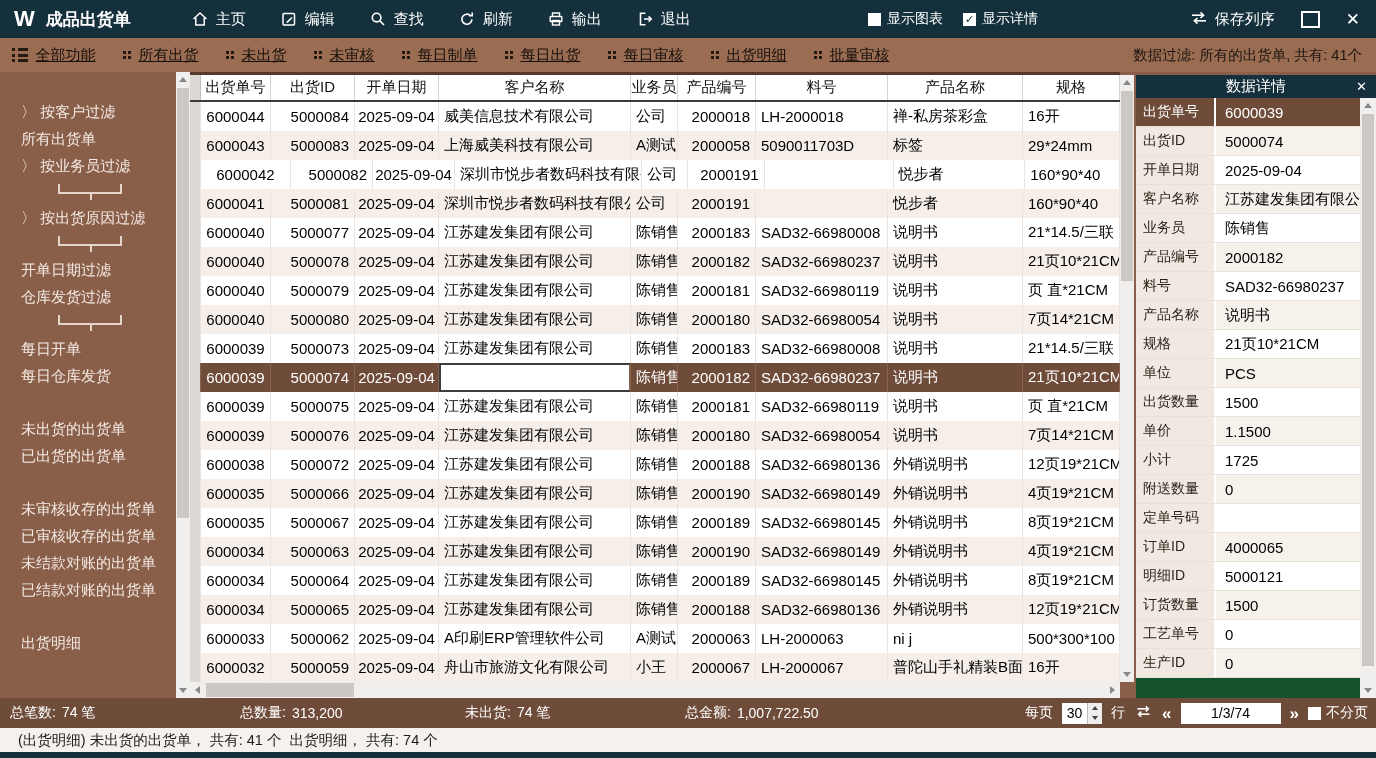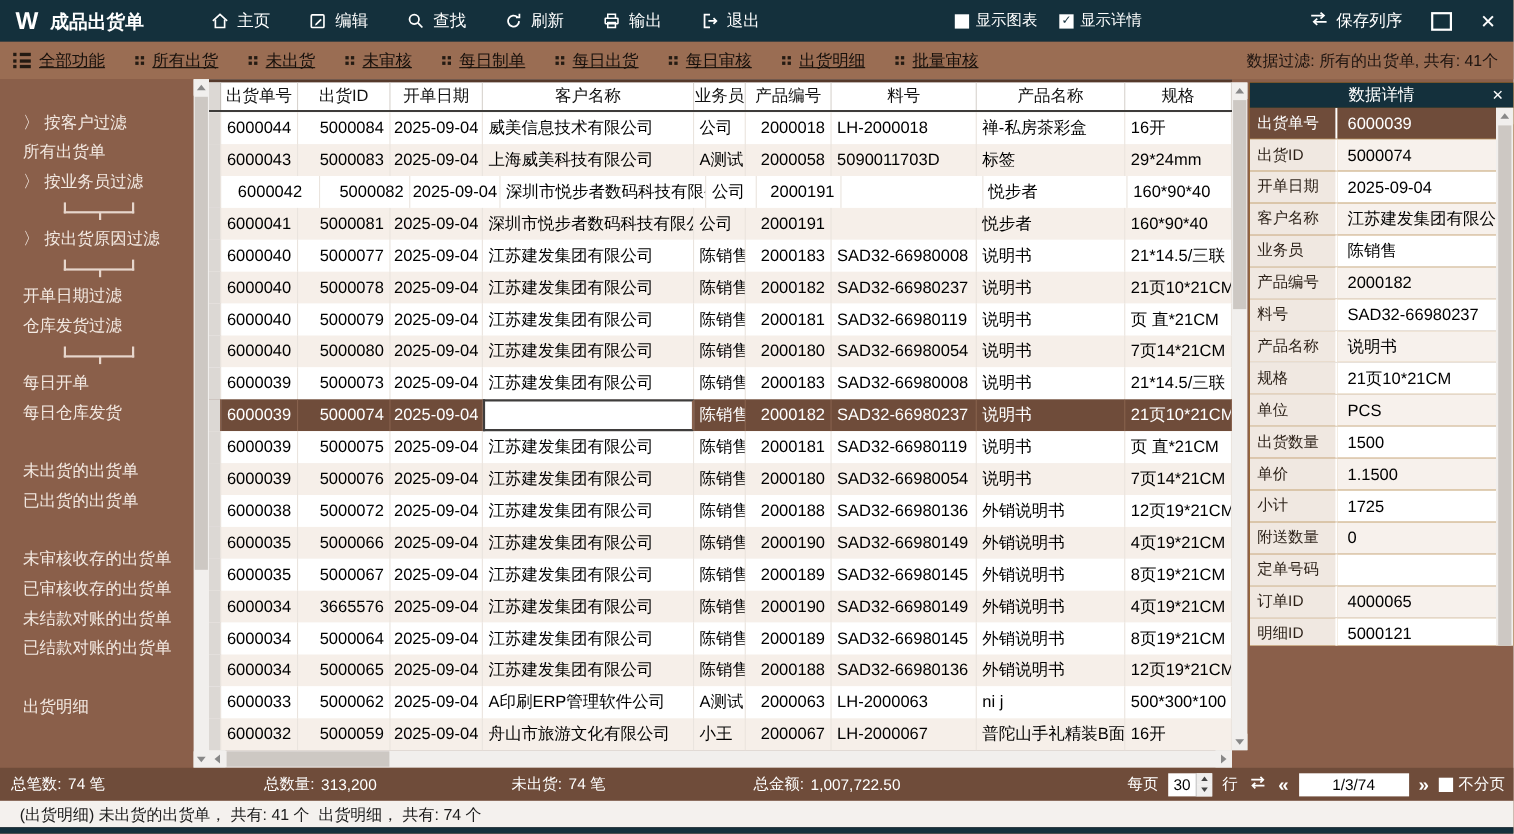--- a/index.html
+++ b/index.html
@@ -56,21 +56,21 @@
   .trow{display:flex;height:29px;box-sizing:border-box;background:#fff;}
   .trow:nth-child(even){background:#f6efe9;}
   .td{box-sizing:border-box;border-right:1px solid #eae4de;display:flex;align-items:center;font-size:15px;color:#000;overflow:hidden;white-space:nowrap;padding:0 5px;}
   .td.ar{justify-content:flex-end;}
   .td.ac{justify-content:center;}
   .trow.selected{background:#6f4c3a;}
   .trow.selected .td{color:#fff;border-right-color:#87614d;}
   .trow.selected .td.selcol{background:#dcd8d4;}
   .td.focused{background:#fff;border:2px solid #3f3d3c;color:#000;}
   
-  .detail{position:absolute;left:1136px;top:75px;width:240px;height:512px;background:#a16207;overflow:hidden;}
+  .detail{position:absolute;left:1136px;top:75px;width:240px;height:623px;background:#14532d;overflow:hidden;}
   .detail-title{height:23px;background:#14303c;color:#fff;display:flex;align-items:center;justify-content:center;font-size:15px;position:relative;}
   .detail-close{position:absolute;right:9px;font-size:13px;font-weight:bold;}
   .detail-body{position:absolute;top:23px;left:0;width:224px;bottom:0;overflow:hidden;}
   .d-row{display:flex;height:29px;border-bottom:1px solid #e8e1da;box-sizing:border-box;}
   .d-label{width:80px;flex:none;background:#f0e8e1;color:#2a1f16;font-size:14px;display:flex;align-items:center;padding-left:7px;box-sizing:border-box;border-right:2px solid #fff;white-space:nowrap;overflow:hidden;}
   .d-value{flex:1;font-size:15px;display:flex;align-items:center;padding-left:9px;color:#000;overflow:hidden;white-space:nowrap;background:#fff;}
   .d-row:nth-child(even) .d-value{background:#f7f1ec;}
   .d-row.selected .d-label,.d-row.selected .d-value{background:#6f4c3a;color:#fff;}
   
   .statusbar{position:absolute;top:698px;left:0;width:100%;height:30px;background:#6f4c3a;color:#fff;font-size:14px;}
@@ -499,21 +499,21 @@
         <div class="td al" style="width: 192px;">江苏建发集团有限公司</div>
         <div class="td al" style="width: 47px;">陈销售</div>
         <div class="td ar" style="width: 78px;">2000189</div>
         <div class="td al" style="width: 132px;">SAD32-66980145</div>
         <div class="td al" style="width: 135px;">外销说明书</div>
         <div class="td al" style="width: 97px;">8页19*21CM</div>
       </div>
       <div class="trow">
         <div class="td selcol" style="width: 11px;"></div>
         <div class="td ac" style="width: 70px;">6000034</div>
-        <div class="td ar" style="width: 84px;">3665576</div>
+        <div class="td ar" style="width: 84px;">5000063</div>
         <div class="td ac" style="width: 84px;">2025-09-04</div>
         <div class="td al" style="width: 192px;">江苏建发集团有限公司</div>
         <div class="td al" style="width: 47px;">陈销售</div>
         <div class="td ar" style="width: 78px;">2000190</div>
         <div class="td al" style="width: 132px;">SAD32-66980149</div>
         <div class="td al" style="width: 135px;">外销说明书</div>
         <div class="td al" style="width: 97px;">4页19*21CM</div>
       </div>
       <div class="trow">
         <div class="td selcol" style="width: 11px;"></div>

